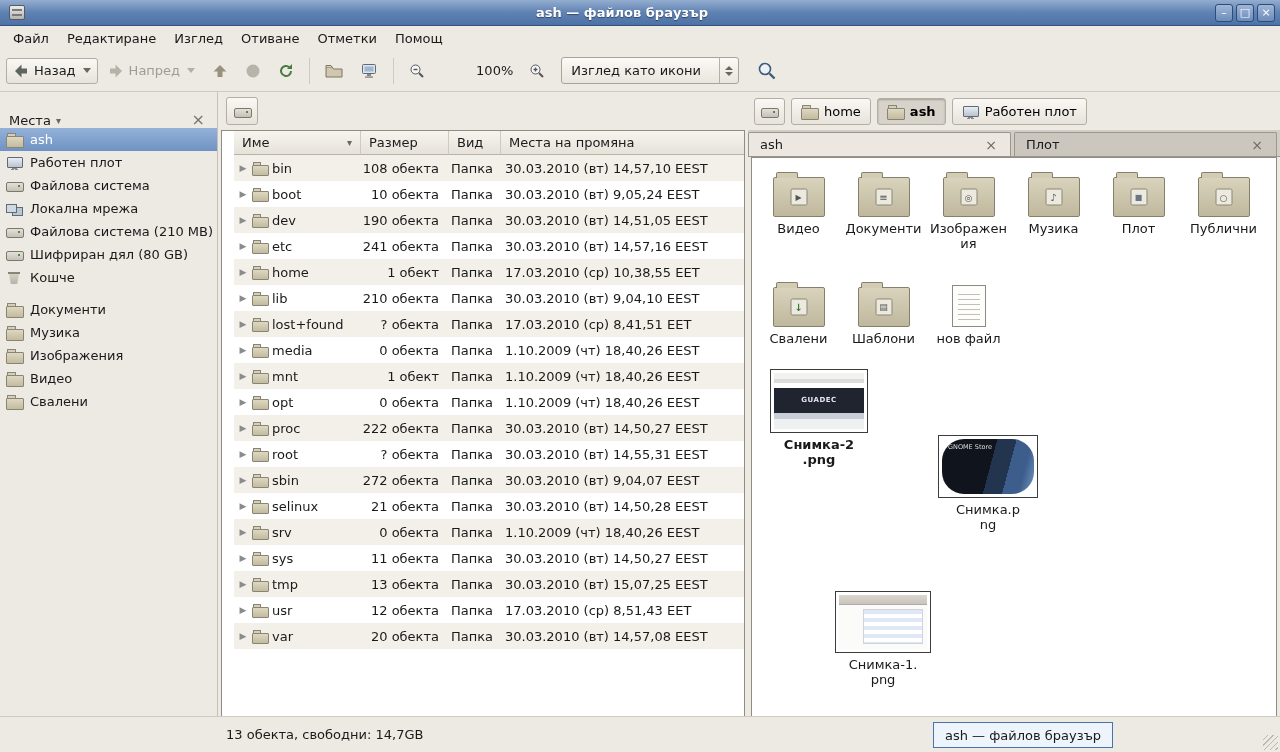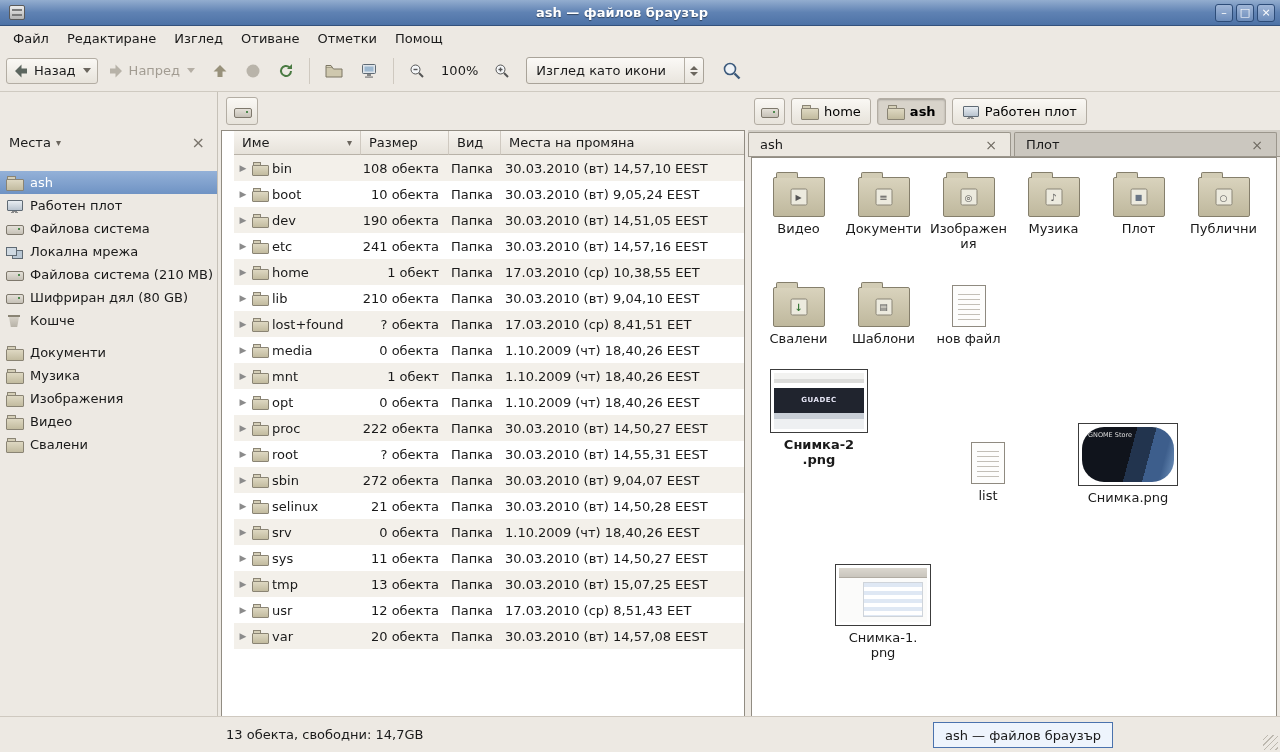--- a/index.html
+++ b/index.html
@@ -20,29 +20,29 @@
 
   
   .toolbar{position:absolute;top:50px;left:0;right:0;height:42px;display:flex;align-items:center;gap:3px;padding:0 6px;background:#ede9e3;border-bottom:1px solid #cfcac1;}
   .tbtn{display:flex;align-items:center;gap:5px;padding:4px 6px;border-radius:3px;border:1px solid transparent;}
   .tbtn.raised{border:1px solid #b3ada3;background:linear-gradient(#faf8f4,#e7e3db);}
   .tbtn.disabled{color:#a29c92;}
   .ticon{display:flex;align-items:center;}
   .chev{width:0;height:0;border-left:4px solid transparent;border-right:4px solid transparent;border-top:5px solid #6b665e;margin-left:2px;}
   .chev.dim{border-top-color:#b5afa5;}
   .tsep{width:1px;height:26px;background:#cfc9c0;margin:0 5px;}
-  .zoomlabel{padding:0 6px;}
+  .zoomlabel{padding:0 6px;margin-left:35px;}
   .combo{display:flex;align-items:center;border:1px solid #a9a399;border-radius:3px;background:linear-gradient(#fbf9f6,#e9e5de);height:27px;padding-left:9px;width:178px;justify-content:space-between;margin-left:6px;}
   .combo-arrows{border-left:1px solid #b5afa5;height:100%;width:19px;display:flex;flex-direction:column;align-items:center;justify-content:center;gap:2px;}
   .arr-up{width:0;height:0;border-left:4px solid transparent;border-right:4px solid transparent;border-bottom:4px solid #6b665e;}
   .arr-dn{width:0;height:0;border-left:4px solid transparent;border-right:4px solid transparent;border-top:4px solid #6b665e;}
 
   
   .sidebar{position:absolute;top:92px;left:0;width:218px;bottom:30px;background:#ede9e3;border-right:1px solid #c6c1b8;}
-  .side-header{height:36px;display:flex;align-items:flex-start;padding:0 9px;margin-top:43px;}
+  .side-header{height:36px;display:flex;align-items:flex-end;padding:0 9px;}
   .side-title{display:flex;align-items:center;gap:5px;flex:1;}
   .side-close{color:#7a756c;font-size:16px;line-height:1;padding:0 3px;}
   .side-item{display:flex;align-items:center;gap:7px;height:23px;padding-left:6px;}
   .side-item.selected{background:linear-gradient(#94b1d8,#6f93c4);color:#fff;}
   .side-sep{height:9px;}
   .side-label{white-space:nowrap;}
 
   
   .sicon{width:17px;height:15px;position:relative;flex:none;}
   .sicon.folder::after{content:"";position:absolute;left:0;top:4px;width:16px;height:10px;background:linear-gradient(#ded8c2,#c2bb9f);border:1px solid #8a8474;border-radius:1px;}
@@ -620,26 +620,20 @@
       </div>
       <div class="icon-row icon-row2">
         <div class="cell kind-thumb">
           <div class="thumb">
             <div class="timg timg-web">
               <span class="ttext">GUADEC</span>
             </div>
           </div>
           <div class="ilabel">Снимка-2.png</div>
         </div>
-        <div class="cell kind-textfile">
-          <div class="bigfile">
-            <div class="flines"></div>
-          </div>
-          <div class="ilabel">list</div>
-        </div>
         <div class="cell kind-thumb">
           <div class="thumb">
             <div class="timg timg-store">
               <span class="ttext">GNOME Store</span>
             </div>
           </div>
           <div class="ilabel">Снимка.png</div>
         </div>
       </div>
       <div class="icon-row icon-row3">

